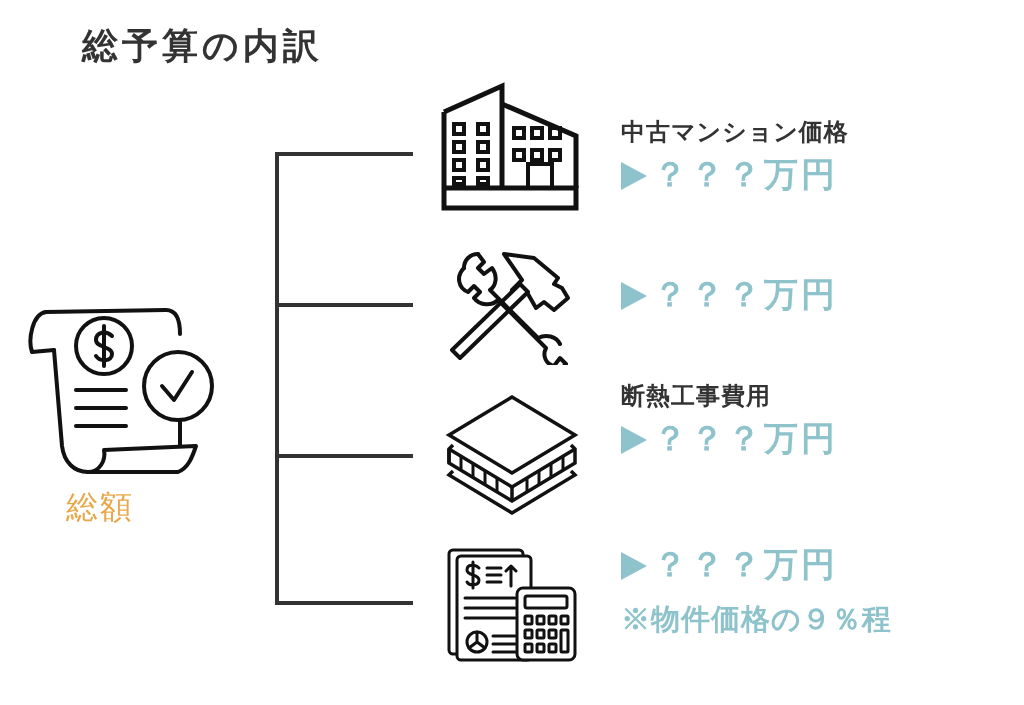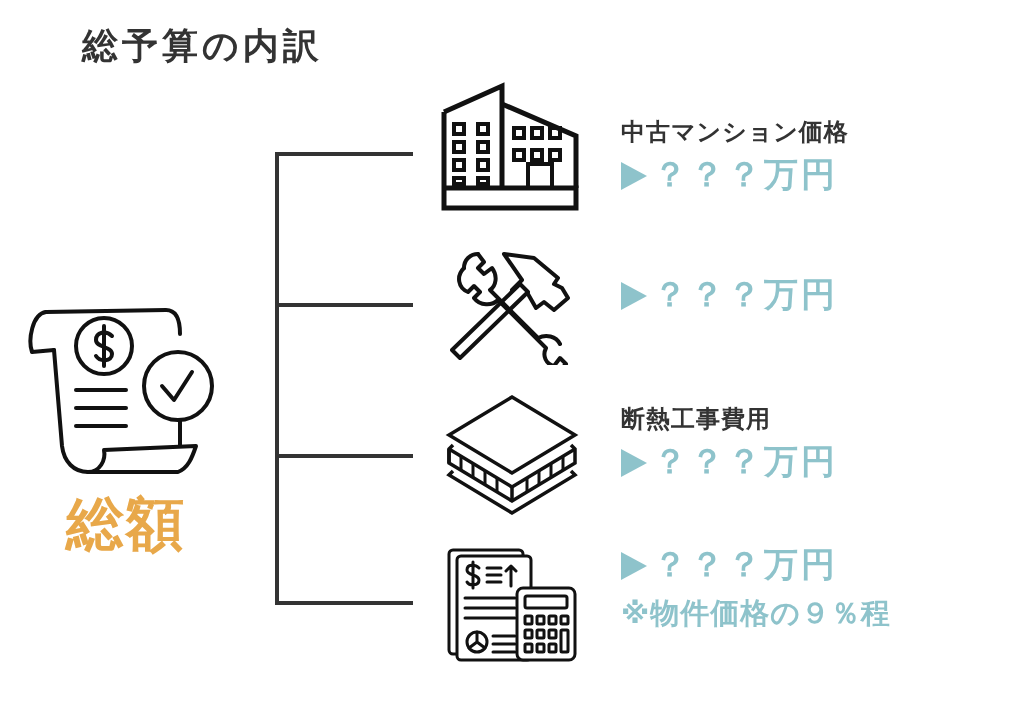--- a/index.html
+++ b/index.html
@@ -1,24 +1,24 @@
 <!DOCTYPE html>
 <html><head>
 <meta charset="utf-8">
 <style>
   html, body { margin:0; padding:0; }
   body { width:1024px; height:705px; background:#ffffff; position:relative; overflow:hidden;
          font-family:"DejaVu Sans","Liberation Sans",sans-serif; color:#333333; }
   .abs { position:absolute; }
   .title { left:82px; top:22px; font-size:36px; font-weight:bold; letter-spacing:4px; color:#333333;font-family:Liberation Mono, monospace; }
-  .total-label { left:66px; top:486px; font-size:58px; font-weight:bold; color:#e8a84a; letter-spacing:2px; }
+  .total-label { left:66px; top:486px; font-size:32px; font-weight:normal; color:#e8a84a; letter-spacing:2px; }
   .line { position:absolute; background:#333333; }
   .cat-title { font-size:24px; font-weight:bold; color:#333333; letter-spacing:1px; white-space:nowrap; }
   .cat-value { font-size:34px; font-weight:bold; color:#8ec3cb; letter-spacing:3px; white-space:nowrap; margin-top:4px; }
-  .cat-note { font-size:29px; font-weight:bold; color:#8ec3cb; letter-spacing:1px; white-space:nowrap; margin-top:6px; }
+  .cat-note { font-size:29px; font-weight:bold; color:#8ec3cb; letter-spacing:1px; white-space:nowrap; margin-top:12px;font-family:Liberation Mono, monospace; }
   .arrow { display:inline-block; width:0; height:0; border-top:14px solid transparent; border-bottom:14px solid transparent;
            border-left:26px solid #8ec3cb; vertical-align:-4px; margin-right:6px; }
   svg { display:block; }
 </style>
 </head>
 <body>
 
 <div class="abs title">総予算の内訳</div>
 
 <div class="abs" style="left:26px;top:300px;">
@@ -102,21 +102,21 @@
         <line x1="40" y1="77" x2="40" y2="91"></line>
         <line x1="52" y1="84" x2="52" y2="98"></line>
       <line x1="82" y1="85" x2="82" y2="99"></line>
         <line x1="94" y1="78" x2="94" y2="92"></line>
         <line x1="106" y1="71" x2="106" y2="85"></line>
         <line x1="118" y1="64" x2="118" y2="78"></line>
     </g>
     <path d="M8 78 L 4 82 L 67 120 L 130 82 L 126 78"></path>
   </svg>
 </div>
-<div class="abs" style="left:621px;top:403px;">
+<div class="abs" style="left:621px;top:380px;">
   <div class="cat-title">断熱工事費用</div>
   <div class="cat-value"><span class="arrow"></span><span>？？？万円</span></div>
 </div>
 
 <div class="abs" style="left:445px;top:548px;">
   <svg width="135" height="115" viewBox="0 0 135 115" fill="none" stroke="#111" stroke-width="3" stroke-linecap="round" stroke-linejoin="round">
     <rect x="4" y="2" width="74" height="104" rx="4"></rect>
     <rect x="12" y="8" width="74" height="104" rx="4" fill="#fff"></rect>
     <path d="M34 20 C 30 16, 22 16, 22 22 C 22 28, 34 26, 34 32 C 34 38, 24 38, 22 34 M 28 14 L 28 40"></path>
     <line x1="42" y1="20" x2="56" y2="20"></line>

